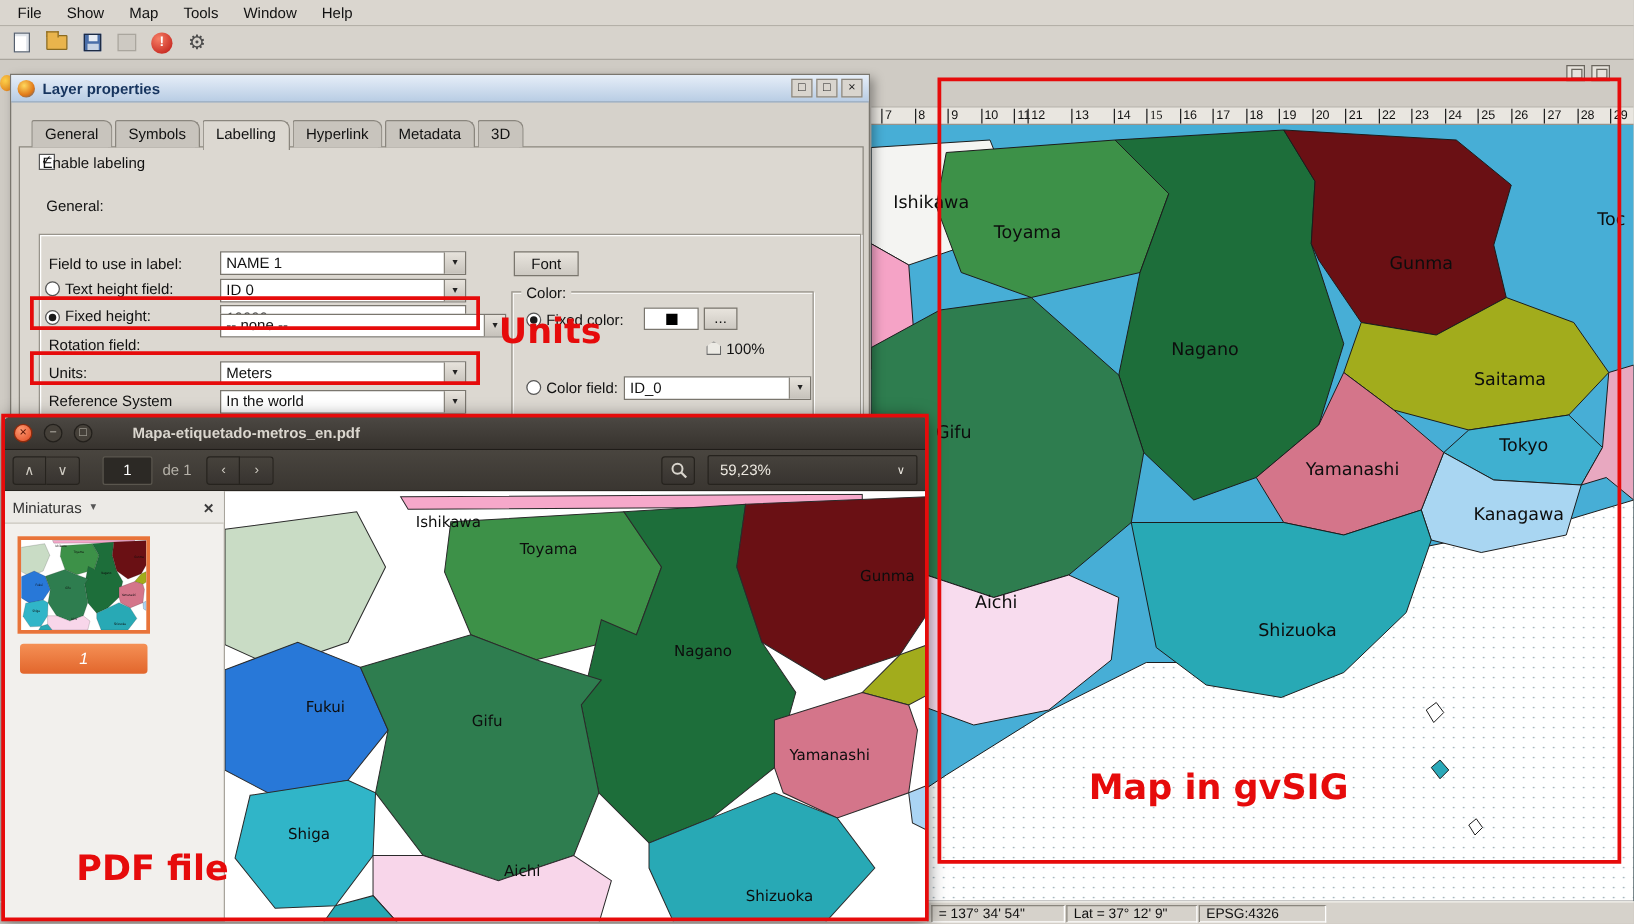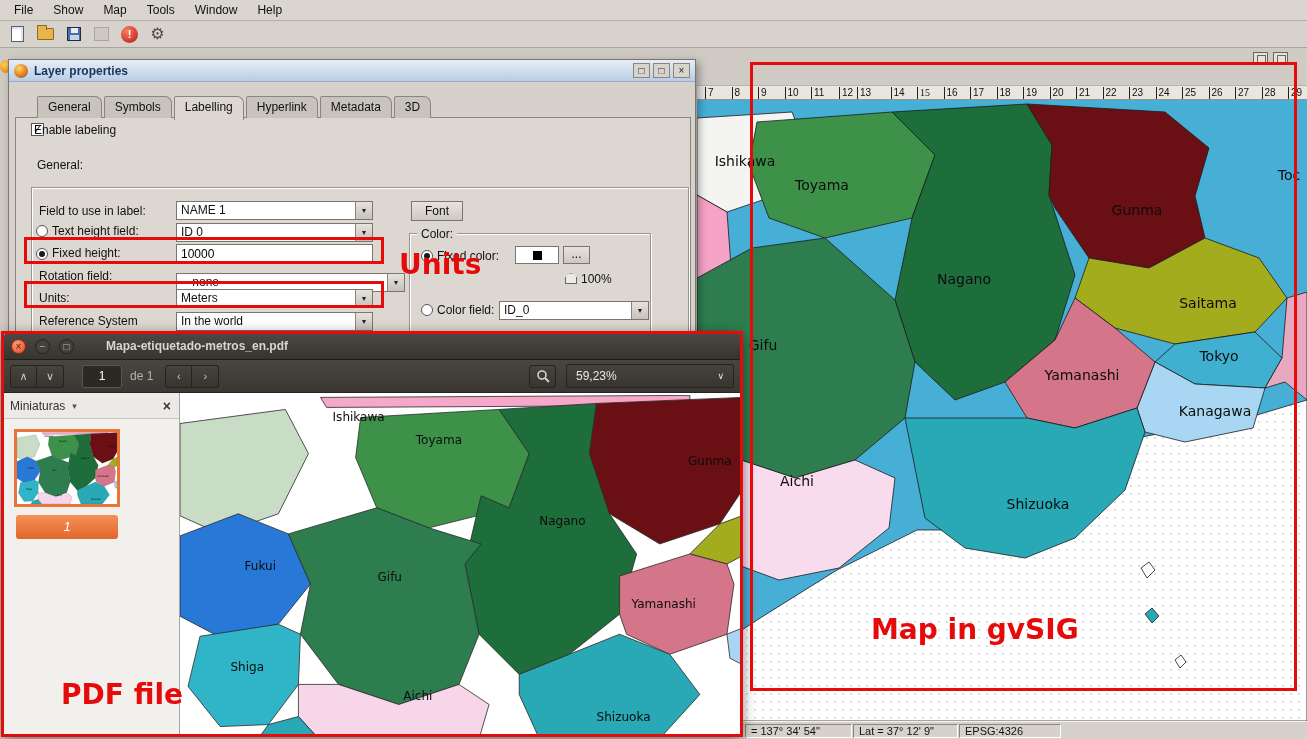--- a/index.html
+++ b/index.html
@@ -34,21 +34,21 @@
 .status-bar{position:absolute;left:0;top:721px;width:1307px;height:18px;background:#d6d2cb;border-top:1px solid #f4f2ee;z-index:2}
 .sb-cell{position:absolute;top:2px;height:14px;border:1px solid;border-color:#8a867e #ffffff #ffffff #8a867e;font-size:11px;line-height:12px;padding:0 5px;background:#d6d2cb;white-space:nowrap}
 
 
 .dialog{position:absolute;left:8px;top:59px;width:688px;height:420px;background:#d6d2cb;border:1px solid #7a766e;box-shadow:3px 3px 8px rgba(0,0,0,.35);z-index:10}
 .dlg-title{height:22px;background:linear-gradient(#e6eef8,#b9cde4);display:flex;align-items:center;padding:0 5px;border-bottom:1px solid #93a9c4}
 .dlg-ico{width:14px;height:14px;border-radius:50%;background:radial-gradient(circle at 38% 32%,#ffd85e,#e07818 60%,#2b5fa0)}
 .dlg-title .txt{font-weight:bold;color:#17355f;margin-left:6px}
 .dlg-btns{margin-left:auto;display:flex}
 .dlg-btn{width:17px;height:15px;border:1px solid #8a867e;background:#d9d5ce;font-size:10px;line-height:13px;text-align:center;margin-left:3px;color:#222}
-.tab-row{position:absolute;left:28px;top:36px;display:flex;z-index:2}
+.tab-row{position:absolute;left:16px;top:36px;display:flex;z-index:2}
 .tab{padding:3px 10px 4px;border:1px solid #8a867e;border-bottom:none;background:#c8c4bd;margin-right:2px;border-radius:2px 7px 0 0;font-size:12px}
 .tab.active{background:#dcd8d1;padding-bottom:6px;margin-bottom:-2px}
 .dlg-panel{position:absolute;left:6px;top:57px;width:676px;height:356px;border:1px solid #8a867e;background:#dcd8d1}
 .lbl{position:absolute;white-space:nowrap}
 .combo{position:absolute;height:19px;background:#fff;border:1px solid #7a766e;display:flex;align-items:stretch}
 .combo .val{flex:1;padding:1px 4px;overflow:hidden;white-space:nowrap}
 .combo .arr{width:17px;background:linear-gradient(#e7e3dc,#c6c2bb);border-left:1px solid #8a867e;font-size:7px;display:flex;align-items:center;justify-content:center;color:#222}
 .tinput{position:absolute;height:19px;border:1px solid #7a766e;background:#fff;font:12px "Liberation Sans",sans-serif;padding:0 4px}
 .radio{position:absolute;width:12px;height:12px;border:1px solid #555;border-radius:50%;background:#fff}
 .radio.sel::after{content:"";position:absolute;left:2px;top:2px;width:6px;height:6px;border-radius:50%;background:#1a1a1a}
@@ -124,21 +124,21 @@
 
 <span class="app-sliver"></span>
 <div class="win-ic" style="left:1253px"></div>
 <div class="win-ic" style="left:1273px"></div>
 <div class="map-ruler">
     <span class="tick" style="left: 8px;">7</span>
     <span class="tick" style="left: 34.5px;">8</span>
     <span class="tick" style="left: 61px;">9</span>
     <span class="tick" style="left: 87.5px;">10</span>
     <span class="tick" style="left: 114px;">11</span>
-    <span class="tick" style="left: 142px;">12</span>
+    <span class="tick" style="left: 125px;">12</span>
     <span class="tick" style="left: 160px;">13</span>
     <span class="tick" style="left: 193.5px;">14</span>
     <span class="tick" style="left: 220px; font-family: Liberation Serif, serif;">15</span>
     <span class="tick" style="left: 246.5px;">16</span>
     <span class="tick" style="left: 273px;">17</span>
     <span class="tick" style="left: 299.5px;">18</span>
     <span class="tick" style="left: 326px;">19</span>
     <span class="tick" style="left: 352.5px;">20</span>
     <span class="tick" style="left: 379px;">21</span>
     <span class="tick" style="left: 405.5px;">22</span>
@@ -234,21 +234,21 @@
   <div class="combo" style="left:167px;top:163px;width:197px">
     <span class="val">ID 0</span>
     <span class="arr">▼</span>
   </div>
 
   <span class="radio sel" style="left:27px;top:188px"></span>
   <span class="lbl" style="left:43px;top:186px">Fixed height:</span>
   <input class="tinput" style="left: 167px; top: 184px; width: 197px;" value="10000">
 
   <span class="lbl" style="left:30px;top:209px">Rotation field:</span>
-  <div class="combo" style="left:167px;top:213px;width:229px">
+  <div class="combo" style="left:167px;top:191px;width:229px">
     <span class="val">-- none --</span>
     <span class="arr">▼</span>
   </div>
 
   <span class="lbl" style="left:30px;top:231px">Units:</span>
   <div class="combo" style="left:167px;top:229px;width:197px">
     <span class="val">Meters</span>
     <span class="arr">▼</span>
   </div>
 

